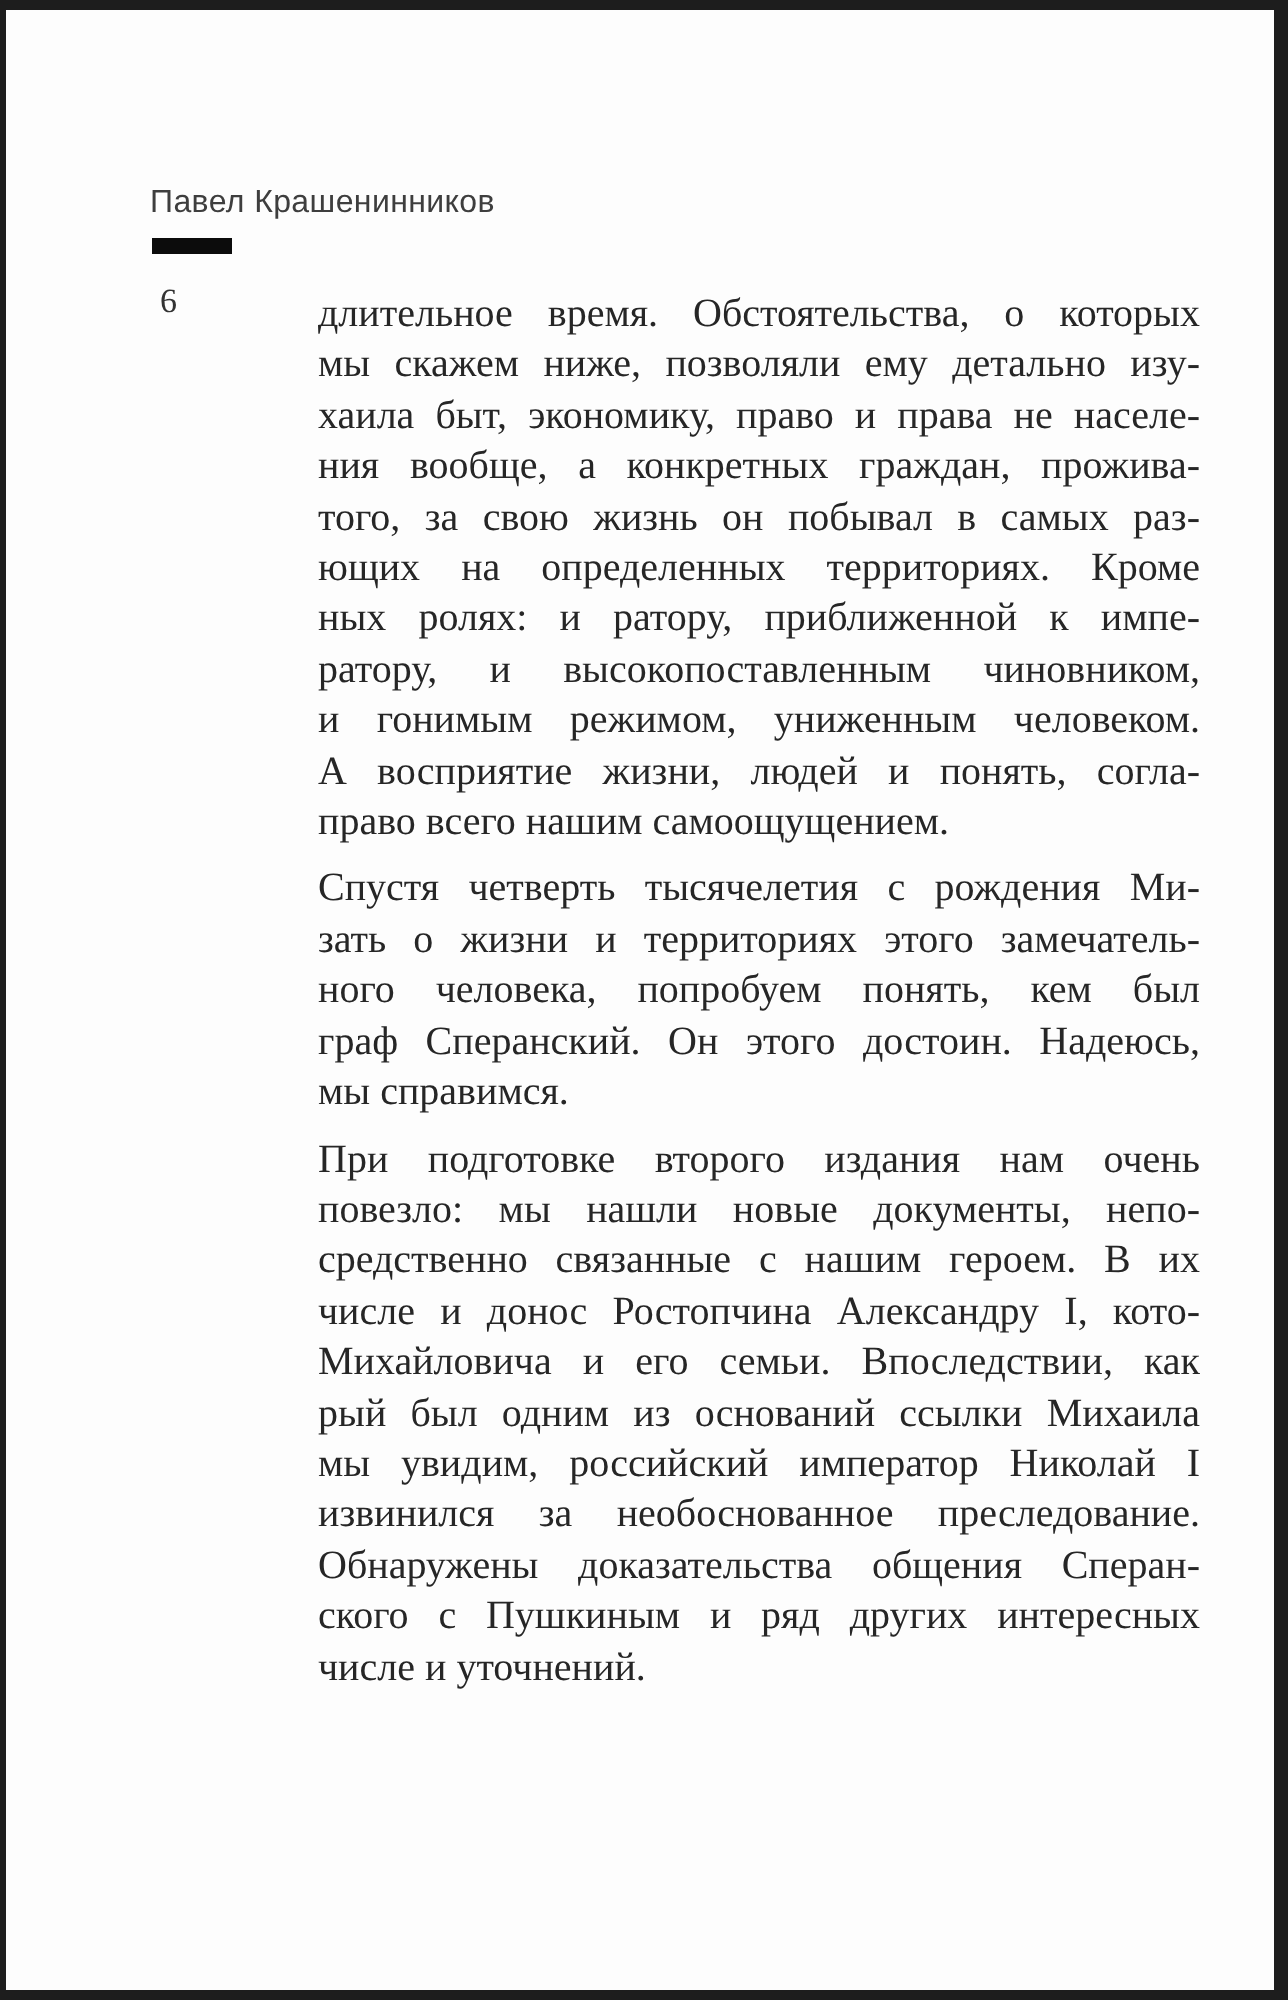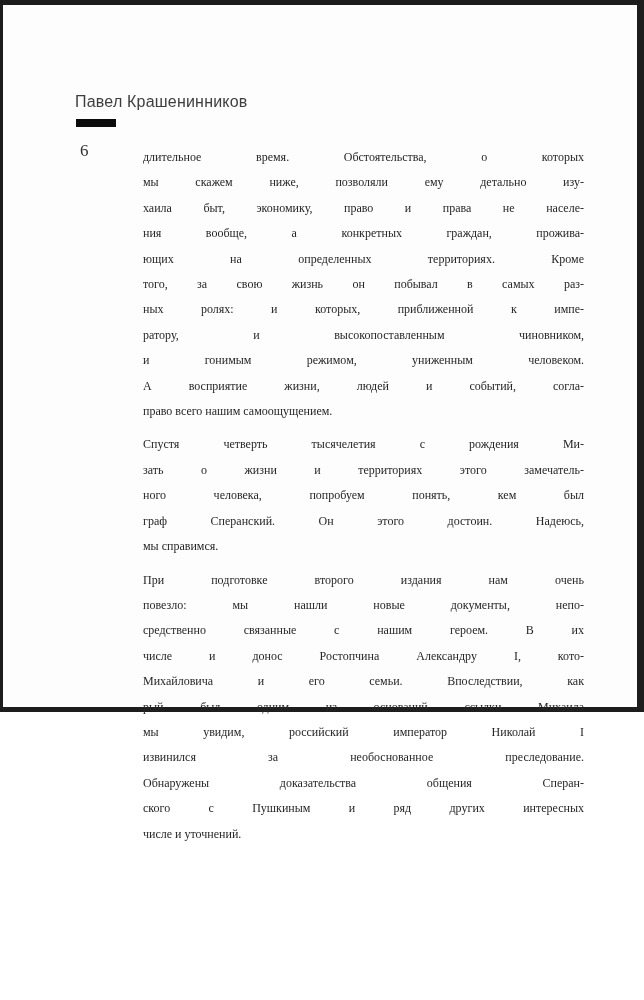--- a/index.html
+++ b/index.html
@@ -4,21 +4,21 @@
 <style>
   html, body { margin: 0; padding: 0; }
   body {
     width: 644px; height: 1000px;
     background: #ffffff;
     font-family: "Liberation Serif", serif;
     overflow: hidden;
   }
   .frame {
     box-sizing: border-box;
-    width: 644px; height: 712px;
+    width: 644px; height: 1000px;
     border-top: 5px solid var(--frame-color, #1d1d1d);
     border-right: 7px solid var(--frame-color, #1d1d1d);
     border-bottom: 5px solid var(--frame-color, #1d1d1d);
     border-left: 3px solid var(--frame-color, #1d1d1d);
     background: var(--page-bg, #fdfdfd);
     position: relative;
   }
   .author {
     position: absolute; left: 72px; top: 87px;
     font-family: "Liberation Sans", sans-serif;
@@ -30,23 +30,23 @@
   .bar {
     position: absolute; left: 73px; top: 114px;
     width: 40px; height: 8px;
     background: var(--bar-color, #0c0c0c);
   }
   .pagenum {
     position: absolute; left: 77px; top: 136px;
     font-size: 17px; color: #333333;
   }
   .text {
-    position: absolute; left: 140px; top: 140px;
+    position: absolute; left: 156px; top: 140px;
     width: 441px;
-    font-size: 12px;
+    font-size: 20px;
     line-height: 25.4px;
     color: var(--text-color, #262626);
   }
   .para { margin: 0 0 8px 0; }
   .line {
     text-align: justify;
     text-align-last: justify;
     white-space: normal;
   }
   .line.par-last { text-align-last: left; }
@@ -58,26 +58,26 @@
   <div class="page">
     <div class="author">Павел Крашенинников</div>
     <div class="bar"></div>
     <div class="pagenum">6</div>
     <div class="text">
         <div class="para">
           <div class="line">длительное время. Обстоятельства, о которых</div>
           <div class="line">мы скажем ниже, позволяли ему детально изу-</div>
           <div class="line">хаила быт, экономику, право и права не населе-</div>
           <div class="line">ния вообще, а конкретных граждан, прожива-</div>
+          <div class="line">того, за свою жизнь он побывал в самых раз-</div>
           <div class="line">ющих на определенных территориях. Кроме</div>
-          <div class="line">того, за свою жизнь он побывал в самых раз-</div>
-          <div class="line">ных ролях: и которых, приближенной к импе-</div>
+          <div class="line">ных ролях: и ратору, приближенной к импе-</div>
           <div class="line">ратору, и высокопоставленным чиновником,</div>
           <div class="line">и гонимым режимом, униженным человеком.</div>
-          <div class="line">А восприятие жизни, людей и событий, согла-</div>
+          <div class="line">А восприятие жизни, людей и понять, согла-</div>
           <div class="line par-last">право всего нашим самоощущением.</div>
         </div>
         <div class="para">
           <div class="line">Спустя четверть тысячелетия с рождения Ми-</div>
           <div class="line">зать о жизни и территориях этого замечатель-</div>
           <div class="line">ного человека, попробуем понять, кем был</div>
           <div class="line">граф Сперанский. Он этого достоин. Надеюсь,</div>
           <div class="line par-last">мы справимся.</div>
         </div>
         <div class="para">

